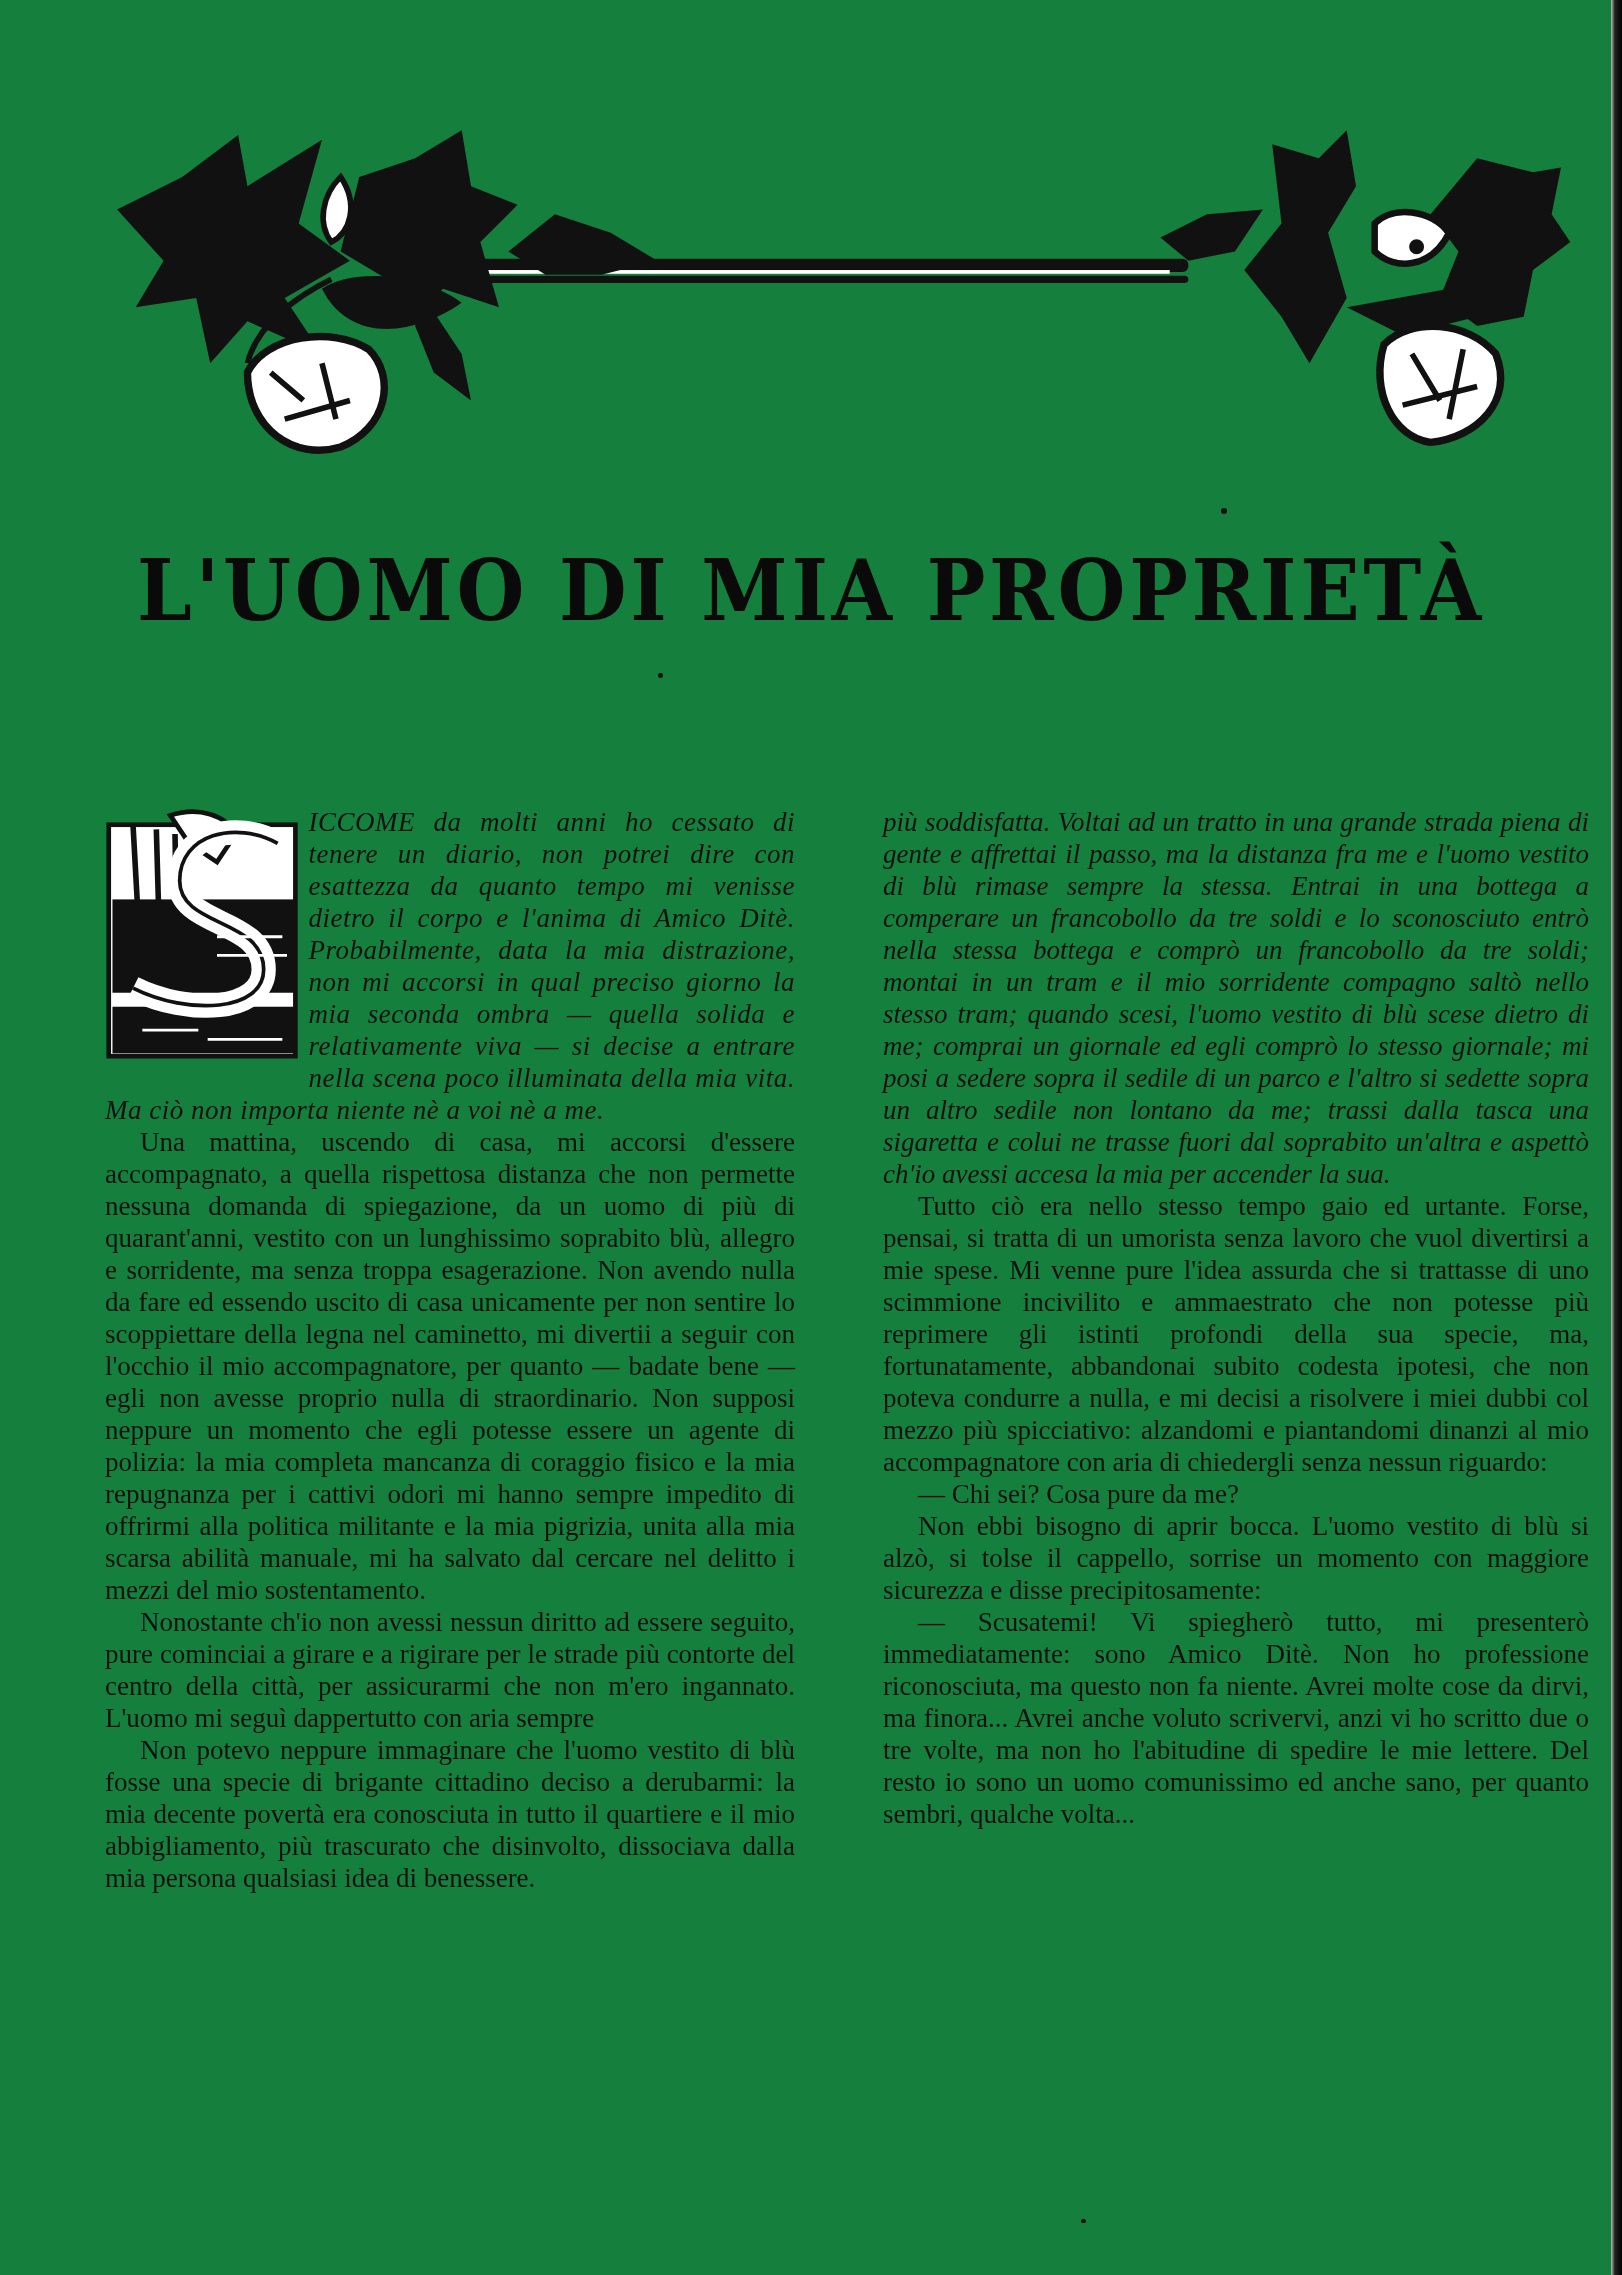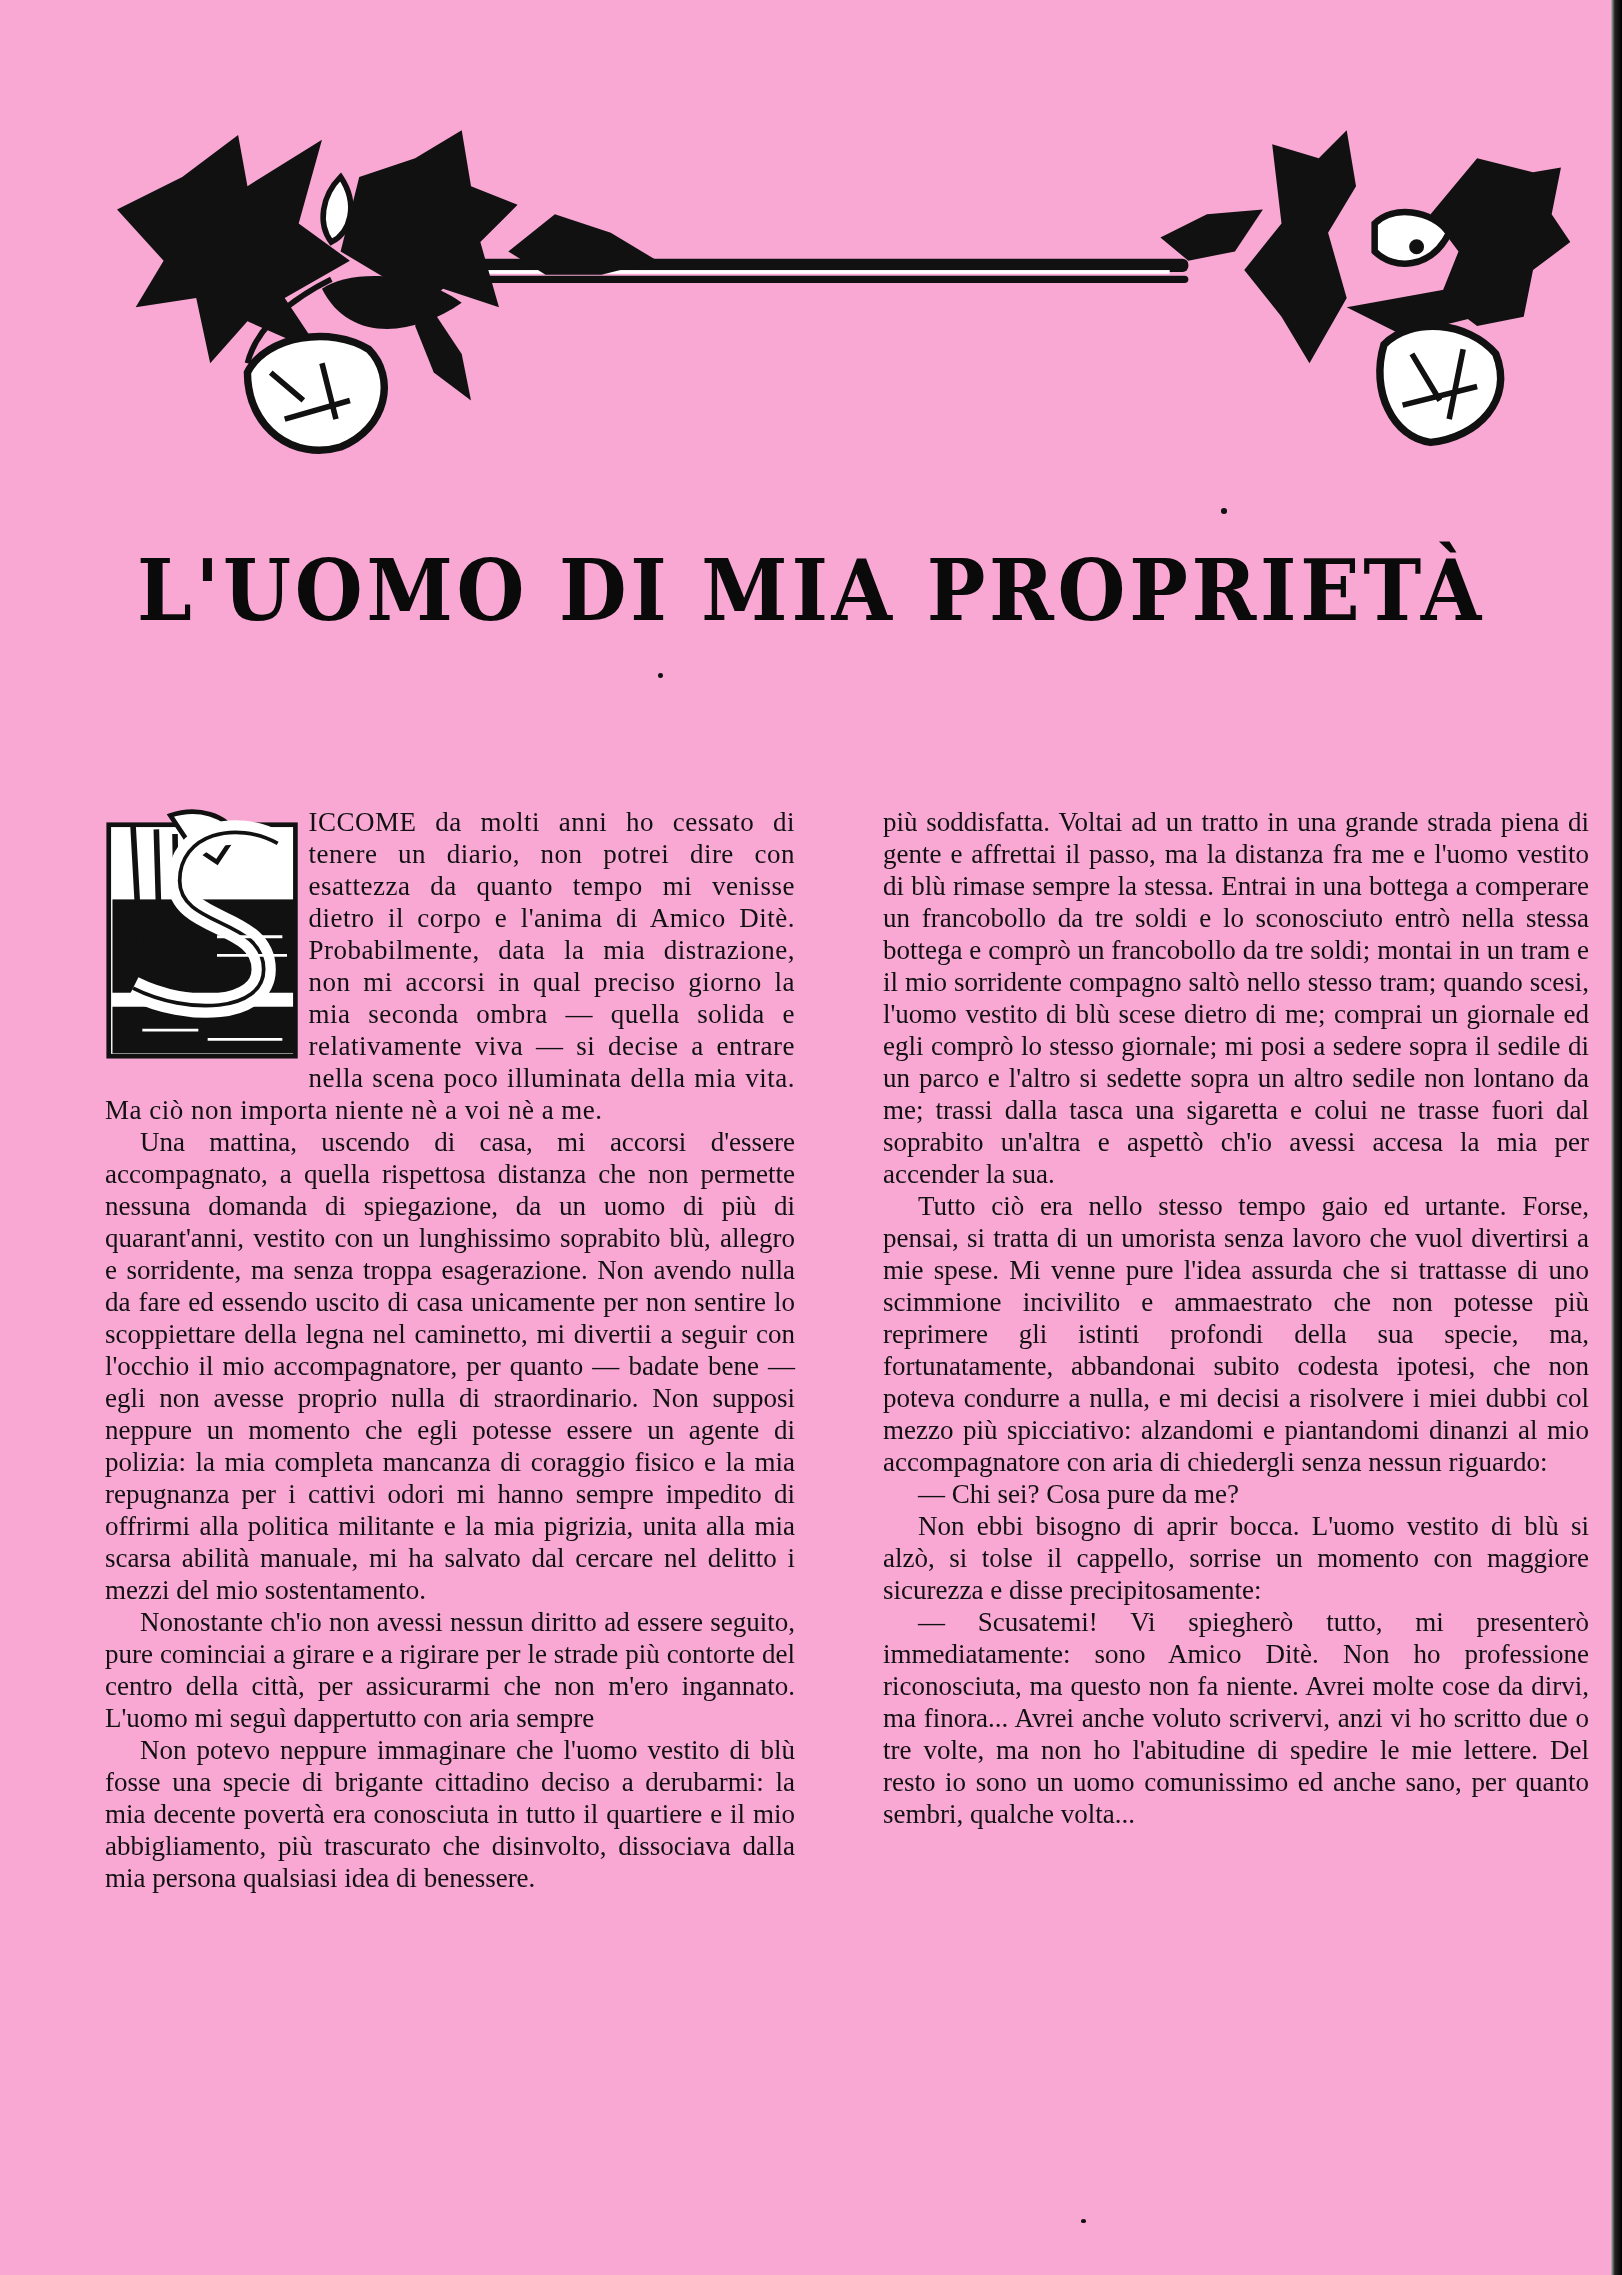--- a/index.html
+++ b/index.html
@@ -1,38 +1,38 @@
 <!DOCTYPE html>
 <html style="font-size:15px"><head>
 <meta charset="utf-8">
 <style>
   html, body { margin: 0; padding: 0; background: #ffffff; }
   body { width: 1622px; height: 2276px; position: relative; overflow: hidden;
          font-family: "Liberation Serif", "DejaVu Serif", serif; color: #111; }
-  .page { position: absolute; inset: 0; background: #f9a8d4; }
+  .page { position: absolute; inset: 0; background: #15803d; }
   .binding { position: absolute; right: 0; top: 0; width: 11.2px; height: 2276px;
              background: linear-gradient(to right, #bbb 0, #222 35%, #000 100%); }
   .binding-top { position: absolute; right: 0; top: 0; width: 7.5px; height: 597px; background: #e8e8e8; }
 
   
   .ornament { position: absolute; left: 107px; top: 121px; width: 1464px; height: 354px; }
 
   .title { position: absolute; left: 0; width: 1622px; top: 545px; text-align: center;
            font-family: "DejaVu Serif", "Liberation Serif", serif; font-weight: bold;
            font-size: 78px; letter-spacing: 3.7px; color: #0a0a0a; transform: scaleY(1.08); }
   .subtitle { position: absolute; left: 0; width: 1622px; top: 690px; text-align: center;
               font-family: "DejaVu Serif", serif; font-weight: bold; font-size: 24px; letter-spacing: 0.9px; }
   .dot { position: absolute; width: 5.6px; height: 5.6px; background: #111; border-radius: 50%; }
 
   .col { position: absolute; top: 806px; font-size: 27px; line-height: 32px;
          text-align: justify; hyphens: manual; }
   .col-left { left: 105px; width: 690px; }
   .col-right { left: 837px; width: 706px; margin-left: 46px; }
   .col p { margin: 0; text-indent: 35px; }
-  .col p.noindent { text-indent: 0; }
+  .col p.noindent { text-indent: 0; font-style: italic; }
   .col p.dialog { text-indent: 35px; }
 
   .dropcap { float: left; width: 196px; height: 254px; margin: 0 7.5px 3.7px 0; }
   .dropcap-rest { letter-spacing: 0.5px; }
 </style>
 </head>
 <body>
 
 <div class="page">
 

